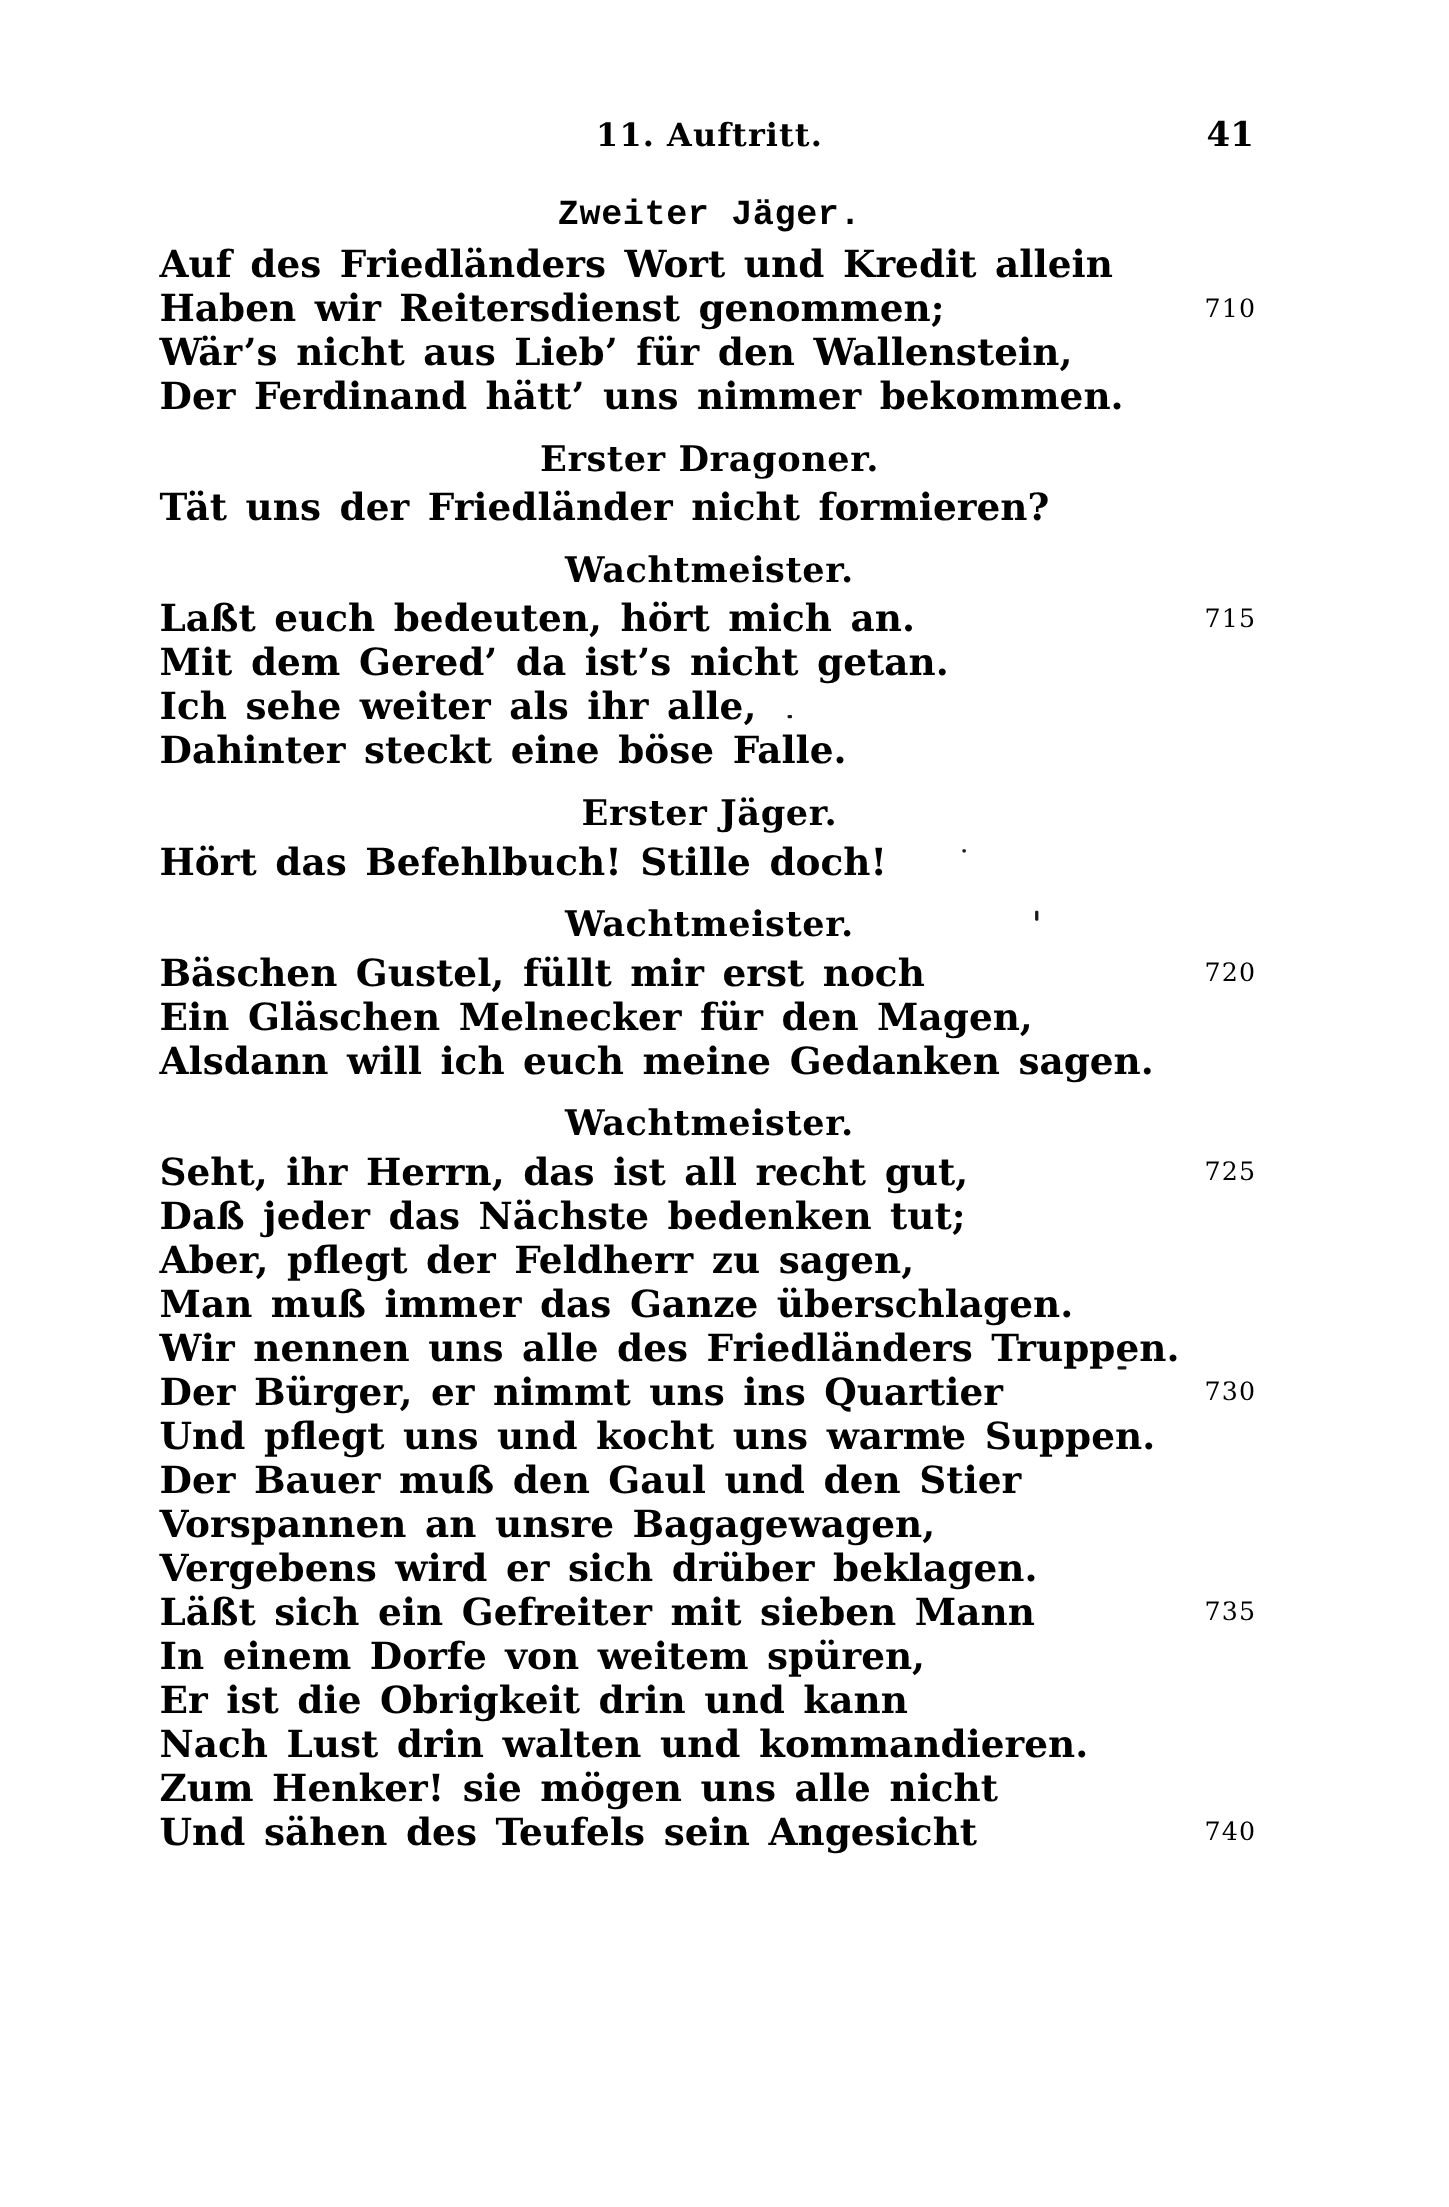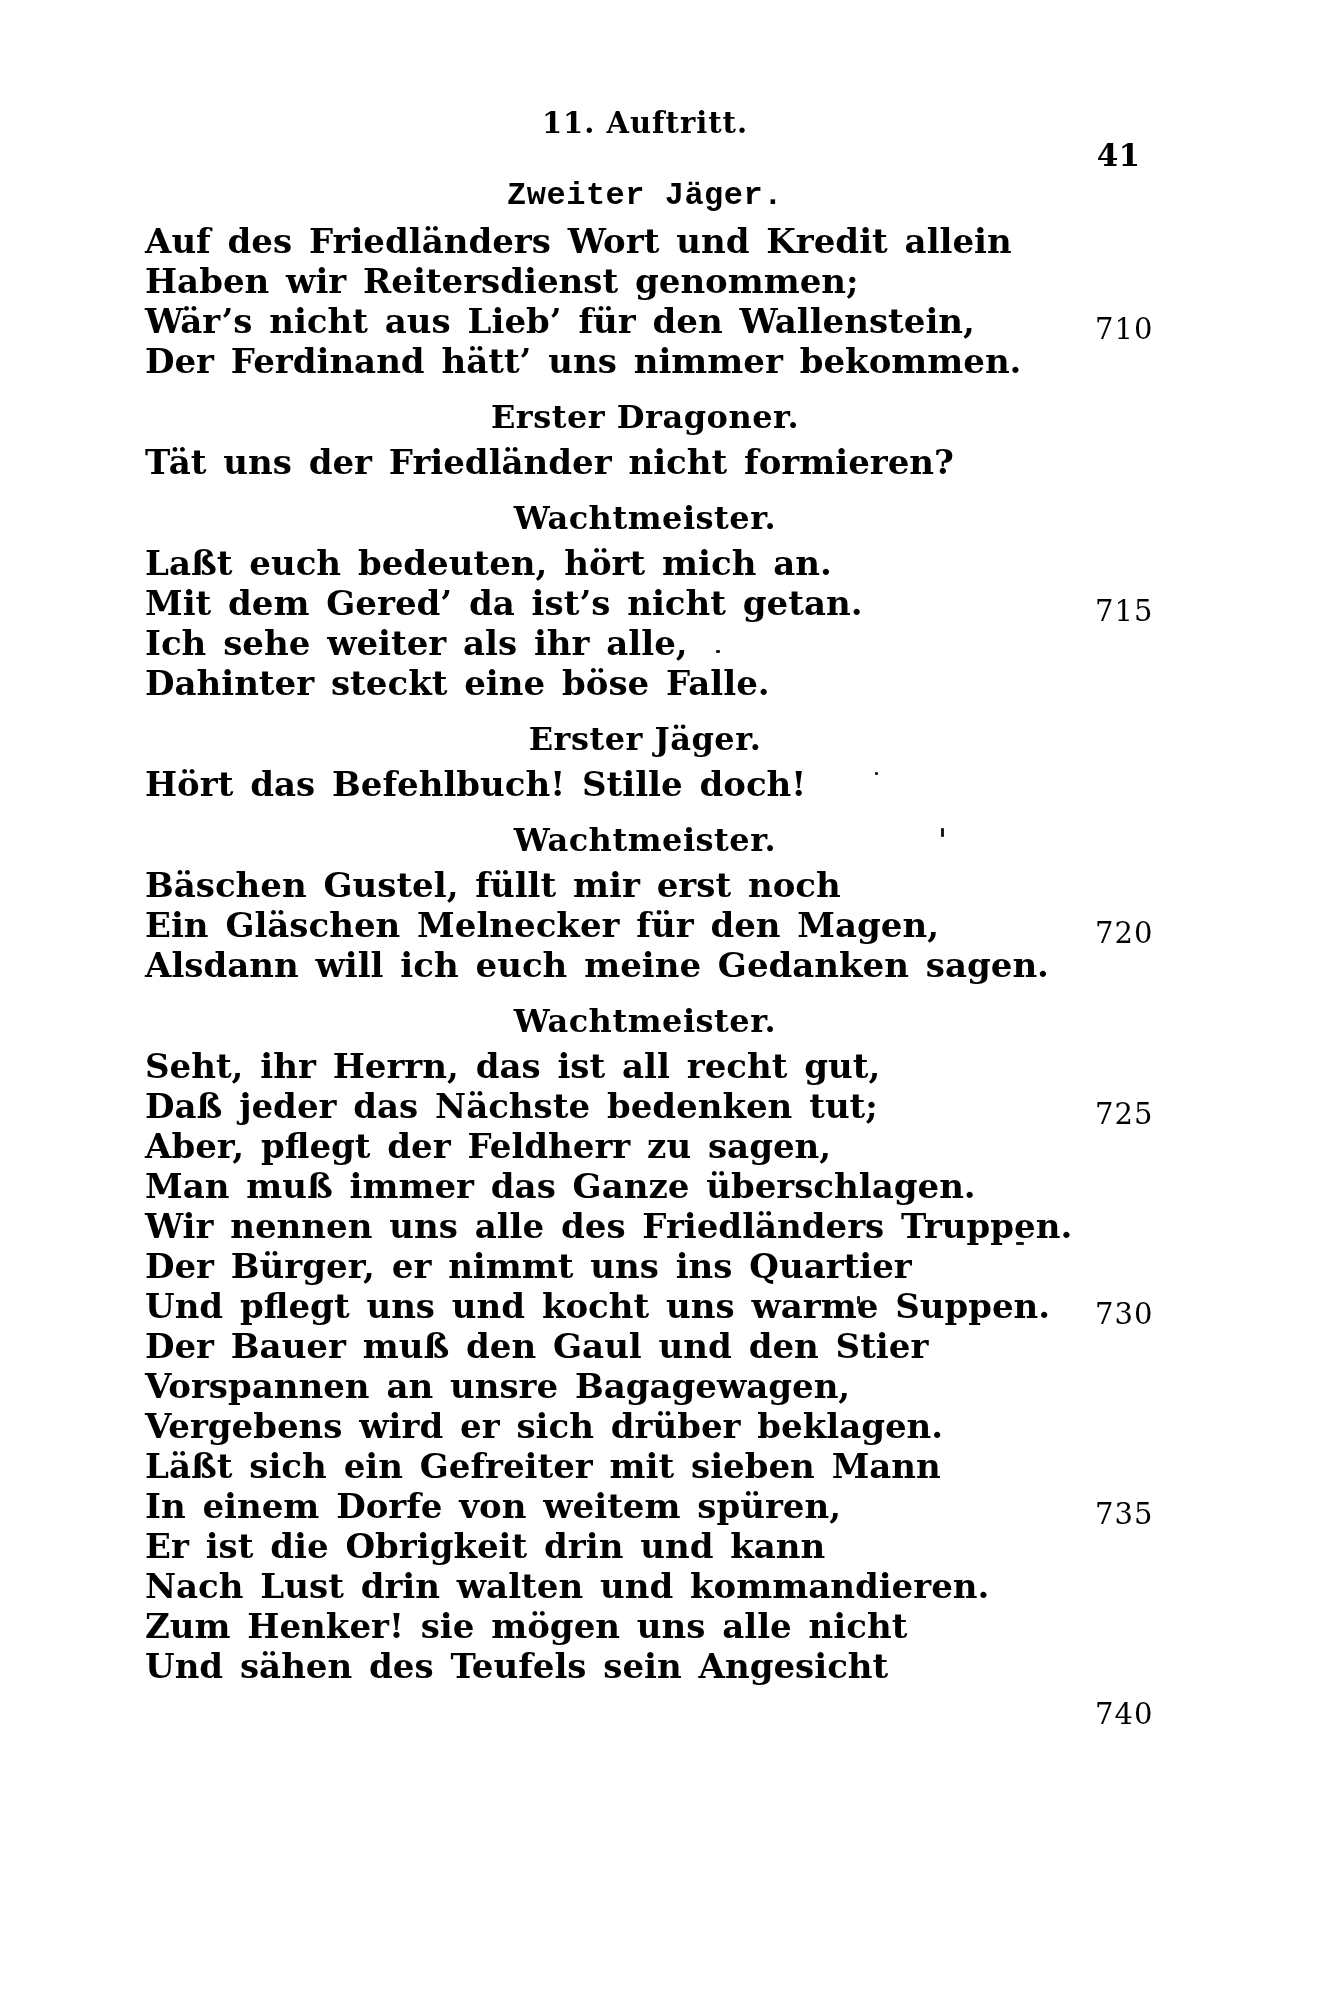--- a/index.html
+++ b/index.html
@@ -35,21 +35,20 @@
     letter-spacing: 1px;
     line-height: 38px;
   }
   .page-number {
     position: absolute;
     right: 5px;
     top: 0;
     font-size: 31px;
     font-weight: bold;
     line-height: 38px;
-    margin-top: 32px;
   }
   .speech-heading {
     margin: 18px 0 7px 0;
     text-align: center;
     font-size: 32px;
     font-weight: bold;
     line-height: 36px;
     letter-spacing: 0.5px;
   }
   .speech:first-child .speech-heading {
@@ -67,26 +66,25 @@
     line-height: 40px;
     font-weight: bold;
     white-space: nowrap;
     word-spacing: 5px;
   }
   .line-num {
     position: absolute;
     left: 950px;
     top: 0;
     width: 55px;
-    font-size: 29px;
+    font-size: 23px;
     font-weight: normal;
     line-height: 40px;
     word-spacing: 0;
     letter-spacing: 1px;
-    margin-top: 48px;
   }
   
   .speck {
     position: absolute;
     background: #1a1a1a;
     border-radius: 1px;
   }
   #speck-1 { left: 716px; top: 650px; width: 4px;  height: 3px; }
   #speck-2 { left: 941px; top: 828px; width: 3px;  height: 9px; }
   #speck-3 { left: 857px; top: 1296px; width: 3px; height: 8px; }

